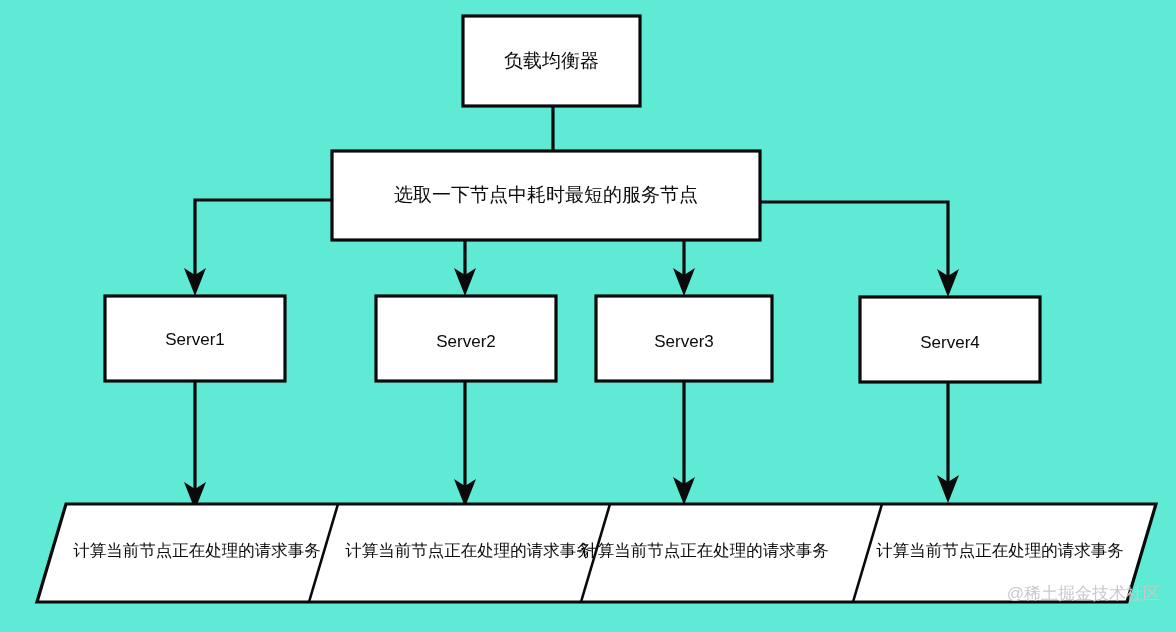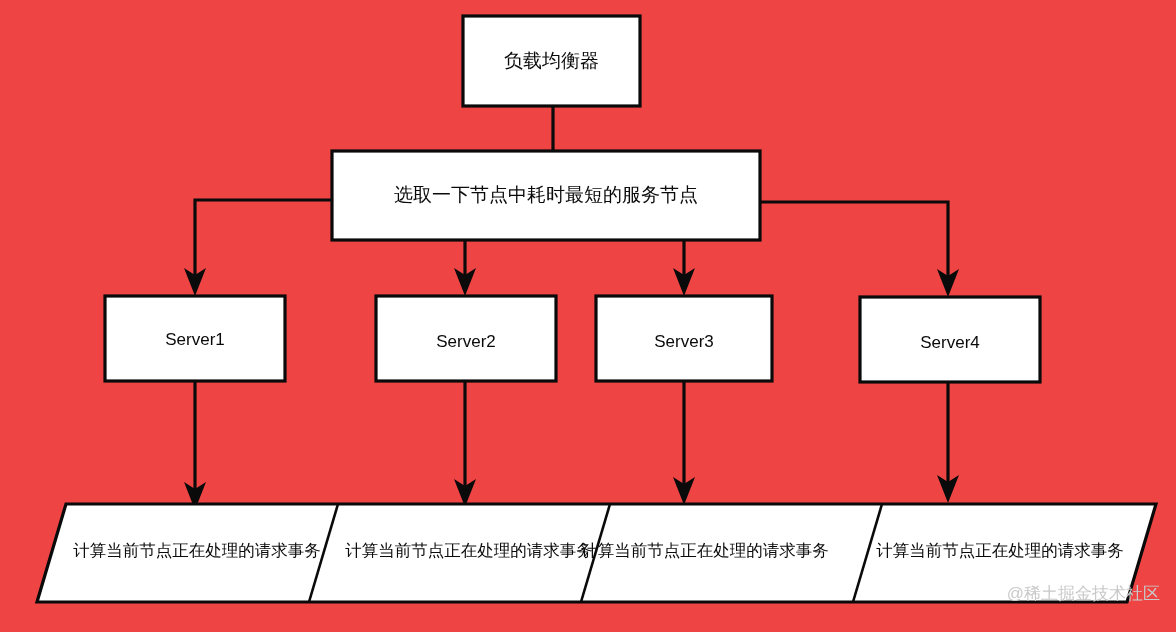--- a/index.html
+++ b/index.html
@@ -7,21 +7,21 @@
     padding: 0;
     background: #ffffff;
   }
   body {
     font-family: "Liberation Sans", "DejaVu Sans", sans-serif;
   }
   #canvas {
     position: relative;
     width: 1176px;
     height: 632px;
-    background: #ef4444;
+    background: #5eead4;
     overflow: hidden;
   }
   #canvas svg {
     position: absolute;
     top: 0;
     left: 0;
   }
   .node-label {
     font-family: "Liberation Sans", "DejaVu Sans", sans-serif;
     fill: #0a0a0a;

